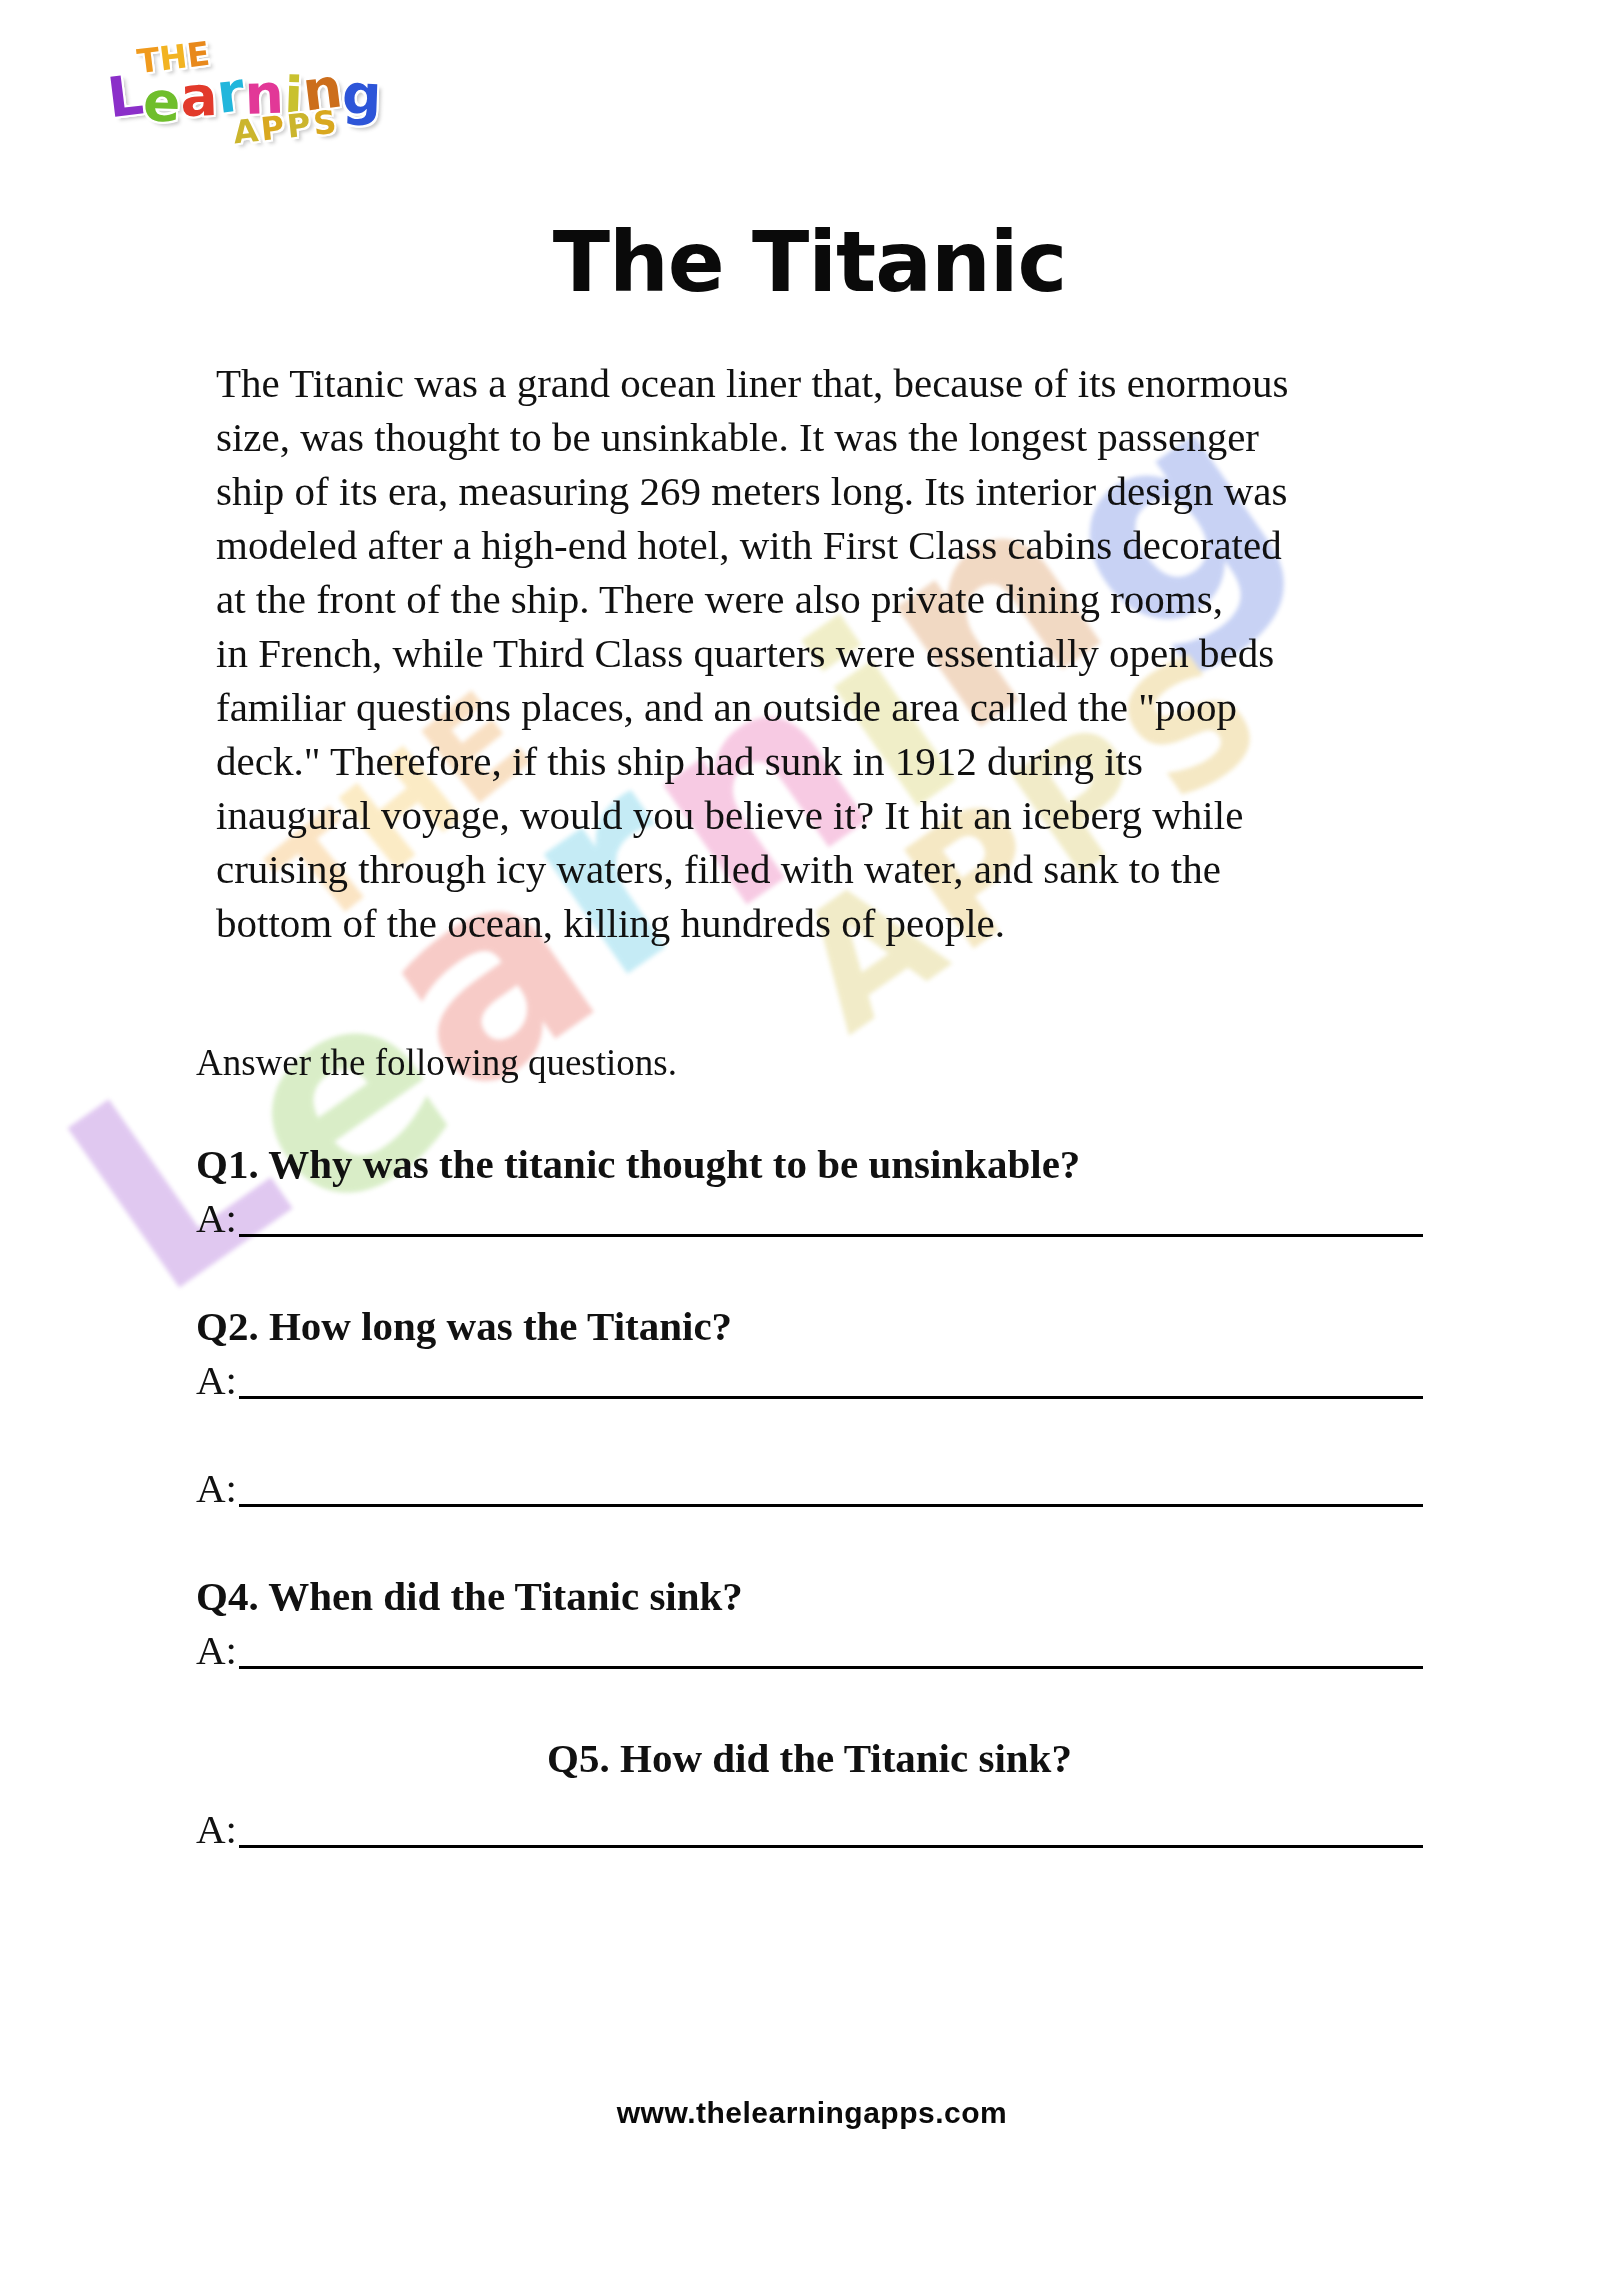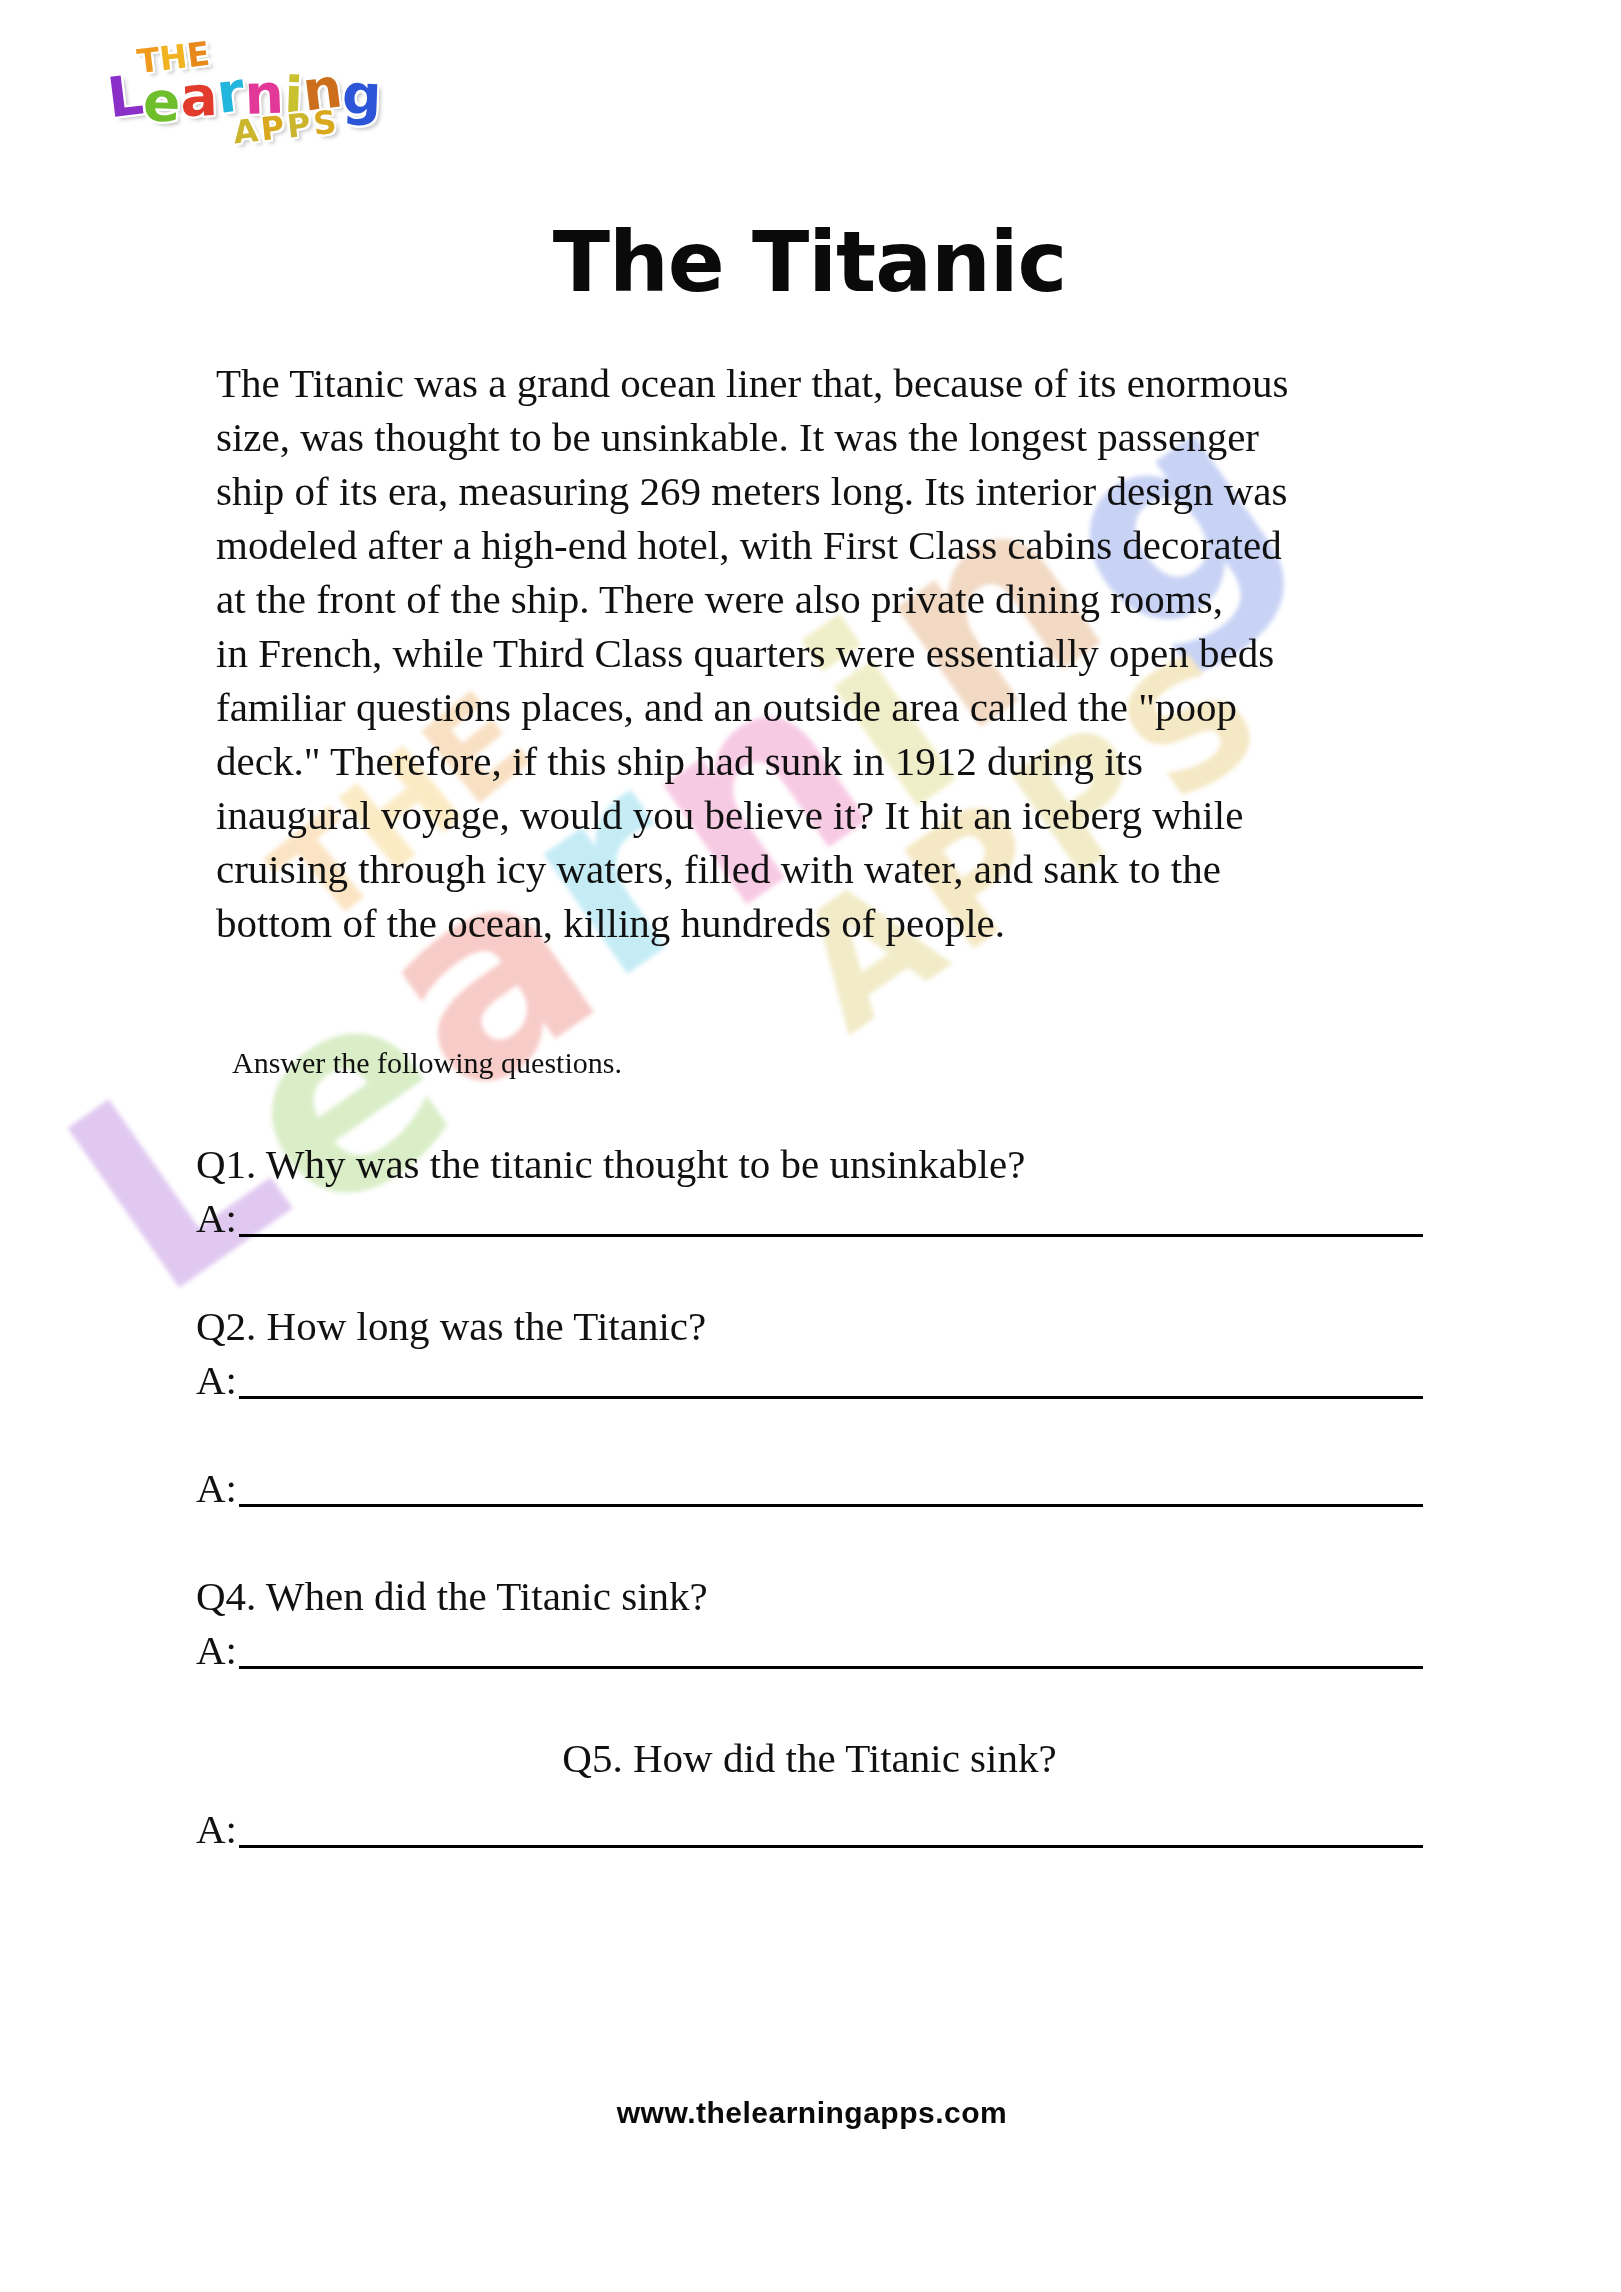--- a/index.html
+++ b/index.html
@@ -55,26 +55,26 @@
     margin:0; padding-top:208px;
     text-align:center;
     font-family:"DejaVu Sans", sans-serif; font-weight:bold;
     font-size:84px; line-height:1.3; letter-spacing:-1px;
     color:#0a0a0a;
   }
 
   .passage { margin-top:39px; font-size:41px; line-height:54px; }
   .pline   { white-space:nowrap;margin-left:20px; }
 
-  .instruction { margin-top:86px; font-size:30px; line-height:54px; white-space:nowrap;margin-left:36px; }
+  .instruction { margin-top:86px; font-size:37px; line-height:54px; white-space:nowrap; }
 
   .qa-list { margin-top:47px; }
   .qa { margin-bottom:54px; }
   .qa:last-child { margin-bottom:0;text-align:center; }
-  .question { font-size:41px; line-height:54px; white-space:nowrap; }
+  .question { font-size:41px; line-height:54px; white-space:nowrap;font-weight:bold; }
   .answer-row { display:flex; align-items:flex-end; font-size:41px; line-height:54px; }
   .qa:last-child .answer-row { margin-top:16.7px; }
   .answer-label { flex:0 0 auto; }
   .answer-blank {
     flex:1 1 auto;
     border-bottom:3.9px solid #000;
     margin-bottom:7.8px; margin-left:2px;
     height:39px;
   }
 

